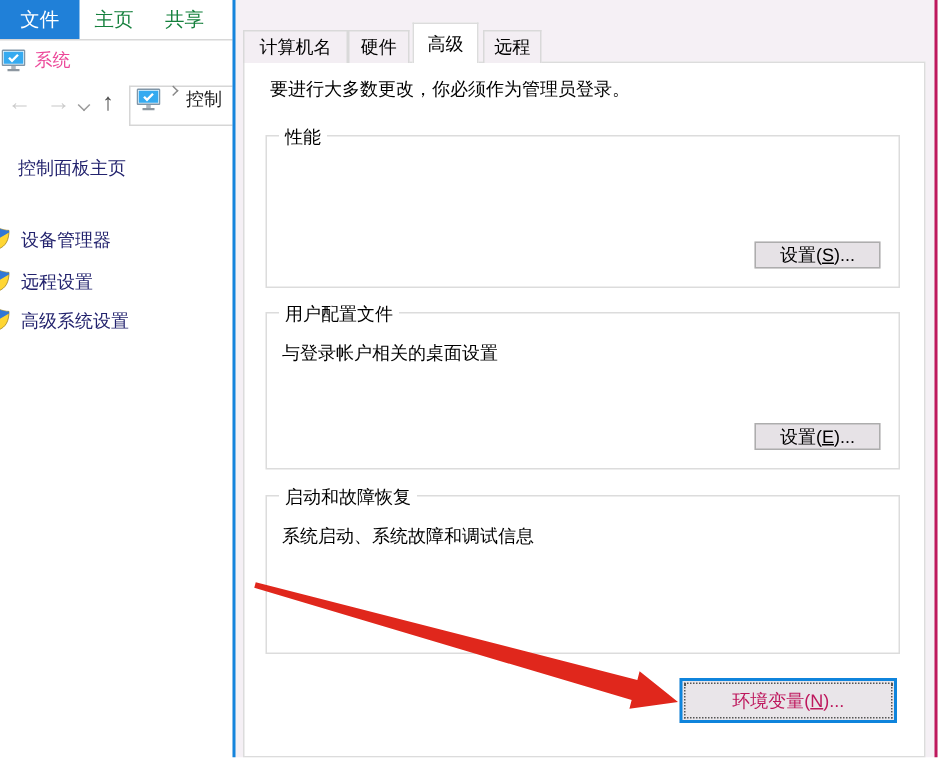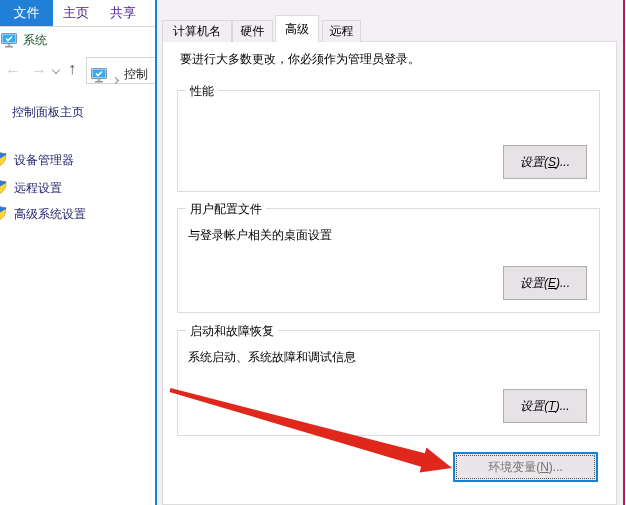--- a/index.html
+++ b/index.html
@@ -5,38 +5,38 @@
   * { margin:0; padding:0; box-sizing:border-box; }
   html,body { width:626px; height:505px; }
   body {
     position:relative; overflow:hidden; background:#ffffff;
     font-family:"Liberation Sans","DejaVu Sans",sans-serif;
     font-size:12px; color:#000;
   }
   
   .ribbon-row { position:absolute; left:0; top:0; width:156px; height:26px; background:#fff; }
   .ribbon-tab { position:absolute; top:0; height:26px; display:flex; align-items:center; justify-content:center;
-                font-size:13px; color:#4c1d95; cursor:default; }
+                font-size:13px; color:#15803d; cursor:default; }
   .ribbon-tab.file { left:0; width:53px; background:#2080d8; color:#fff; }
   .ribbon-tab.home { left:53px; width:46px; }
   .ribbon-tab.share{ left:99px; width:48px; }
   .cp-top-border { position:absolute; left:0; top:26px; width:156px; height:1px; background:#d8d8d8; }
 
   .title-row { position:absolute; left:0; top:30px; height:20px; display:flex; align-items:center; }
-  .title-row .sys-title { color:#14532d; margin-left:6px; font-size:12px; }
+  .title-row .sys-title { color:#ec4899; margin-left:6px; font-size:12px; }
 
   .nav-row { position:absolute; left:0; top:54px; width:156px; height:32px; }
   .nav-arrow { position:absolute; top:5px; font-size:16px; line-height:20px; }
   .nav-back { left:5px;  color:#cccccc; }
   .nav-fwd  { left:31px; color:#cccccc; }
   .nav-up   { left:68px; color:#4f4f4f; }
   .nav-drop { position:absolute; left:53px; top:13px; width:6px; height:6px;
               border-right:1px solid #9a9a9a; border-bottom:1px solid #9a9a9a; transform:rotate(45deg); }
   .addressbar { position:absolute; left:86px; top:3px; width:75px; height:27px; background:#fff;
-                border:1px solid #d6d6d6; display:flex; align-items:flex-end; padding-left:4px; }
+                border:1px solid #d6d6d6; display:flex; align-items:flex-start; padding-left:4px; }
   .crumb-chev { width:5px; height:5px; border-right:1px solid #8a8a8a; border-top:1px solid #8a8a8a;
                 transform:rotate(45deg); margin:0 6px 0 6px; }
   .crumb-text { font-size:12px; color:#1a1a1a; white-space:nowrap; }
 
   .sidebar-link { position:absolute; color:#23236e; font-size:12px; white-space:nowrap; cursor:pointer; }
   .sidebar-item { position:absolute; left:14px; color:#23236e; font-size:12px; white-space:nowrap; cursor:pointer;margin-top:16px; }
   .shield { position:absolute; left:-23px; top:-1px; }
 
   
   .dialog { position:absolute; left:155px; top:0; width:470px; height:505px;
@@ -52,27 +52,27 @@
 
   .admin-note { position:absolute; left:23px; top:51px; font-size:12px; color:#000; white-space:nowrap; }
 
   .groupbox { position:absolute; left:20px; width:423px; border:1px solid #dcdcdc; background:#fff; }
   .gb-perf    { top:90px;  height:102px; }
   .gb-profile { top:208px; height:105px; }
   .gb-startup { top:330px; height:106px; }
   .group-label { position:absolute; left:8px; top:-8px; background:#fff; padding:0 4px; font-size:12px; }
   .group-desc  { position:absolute; left:10px; top:18px; font-size:12px; white-space:nowrap; }
 
-  .win-btn { position:absolute; right:12px; bottom:12px; width:84px; height:34px;
+  .win-btn { position:absolute; right:12px; bottom:12px; width:84px; height:18px;
              background:#e6e2e6; border:1px solid #adadad; font-size:12px; color:#000;
-             font-family:inherit; cursor:pointer;font-style:italic; }
+             font-family:inherit; cursor:pointer; }
   .win-btn span.u, .env-btn span.u { text-decoration:underline; }
 
   .env-btn { position:absolute; left:296px; top:452px; width:145px; height:30px;
-             background:#e9e5e9; border:2px solid #0f84dc; font-size:12px; color:#737373;
+             background:#e9e5e9; border:2px solid #0f84dc; font-size:12px; color:#be185d;
              font-family:inherit; cursor:pointer; outline:1px dotted #555; outline-offset:-4px; }
 
   .arrow-overlay { position:absolute; left:0; top:0; width:626px; height:505px; z-index:20; pointer-events:none; }
   .icon16 { display:inline-block; width:16px; height:16px; }
 </style>
 </head>
 <body>
 
 <div class="ribbon-row">
   <div class="ribbon-tab file">文件</div>
@@ -166,21 +166,20 @@
 
   <div class="groupbox gb-profile">
     <span class="group-label">用户配置文件</span>
     <div class="group-desc">与登录帐户相关的桌面设置</div>
     <button class="win-btn"><span>设置(</span><span class="u">E</span><span>)...</span></button>
   </div>
 
   <div class="groupbox gb-startup">
     <span class="group-label">启动和故障恢复</span>
     <div class="group-desc">系统启动、系统故障和调试信息</div>
-    <button class="win-btn"><span>设置(</span><span class="u">T</span><span>)...</span></button>
   </div>
 
   <button class="env-btn"><span>环境变量(</span><span class="u">N</span><span>)...</span></button>
 </div>
 
 <svg class="arrow-overlay" viewBox="0 0 626 505">
   <polygon points="170.5,388.1 424.9,453.3 426.4,447.5 452,468 419.6,472.5 421.1,466.7 169.5,391.9" fill="#e0271c"></polygon>
 </svg>
 
 </body></html>

